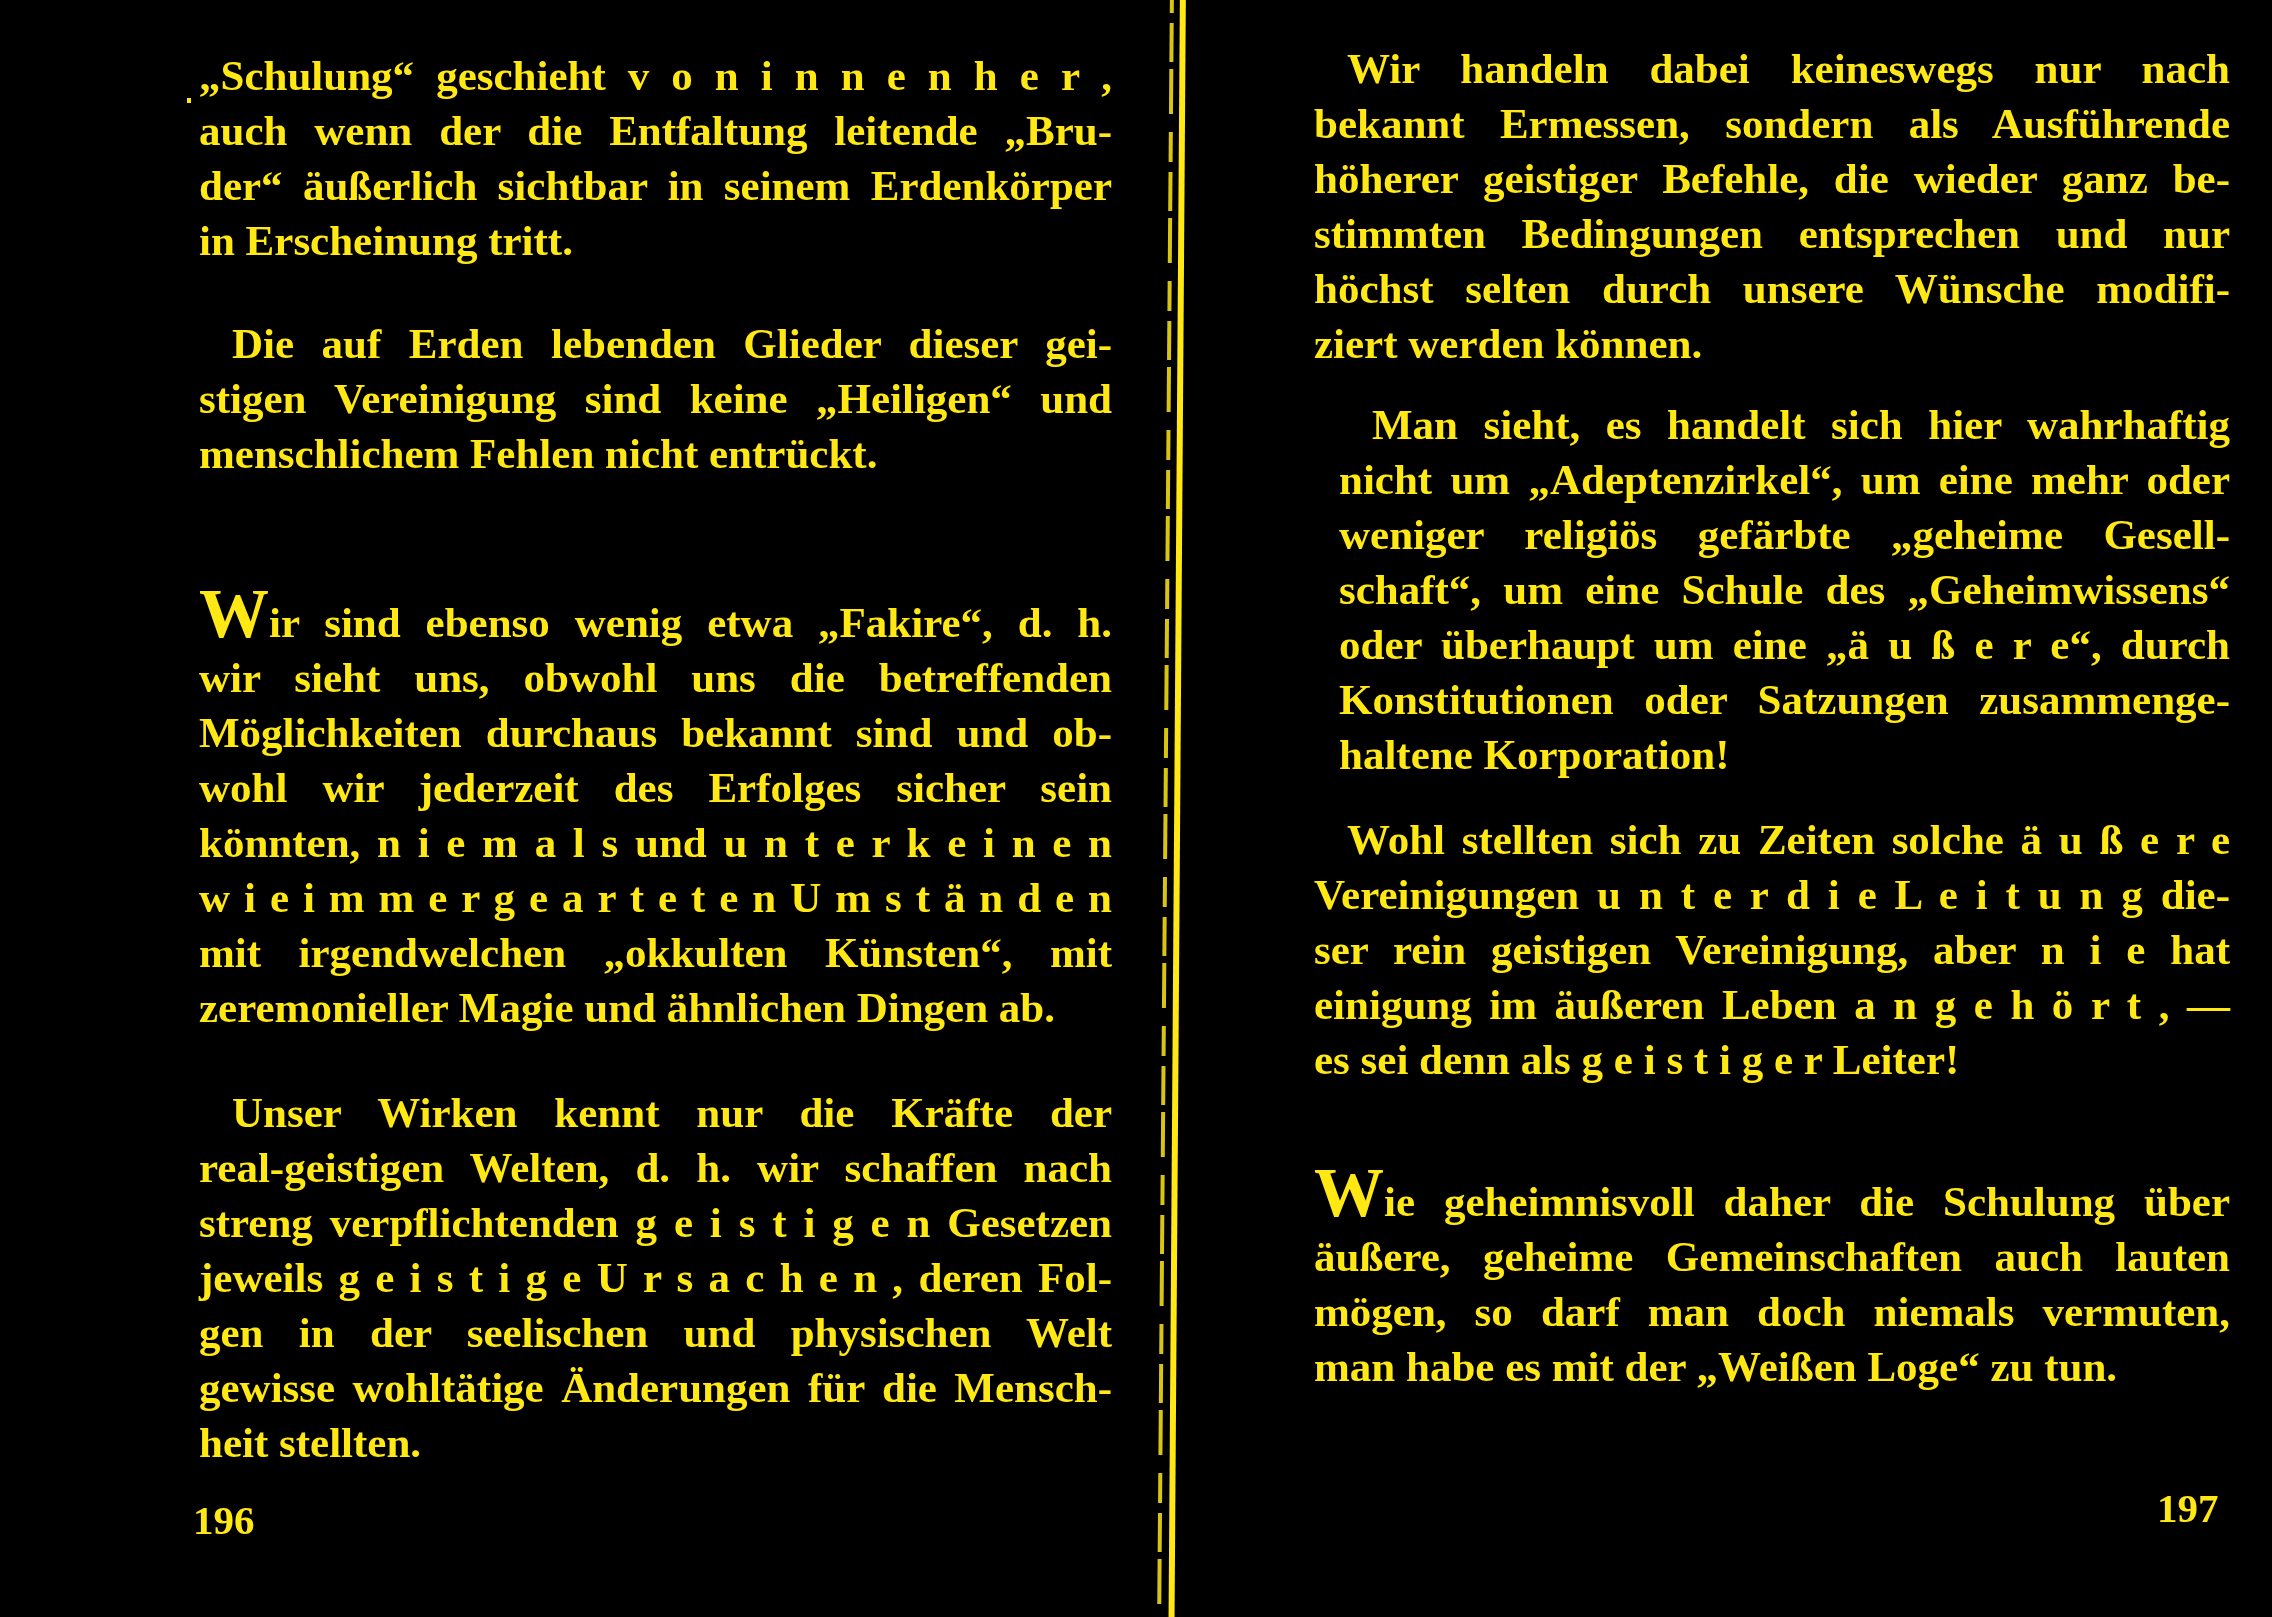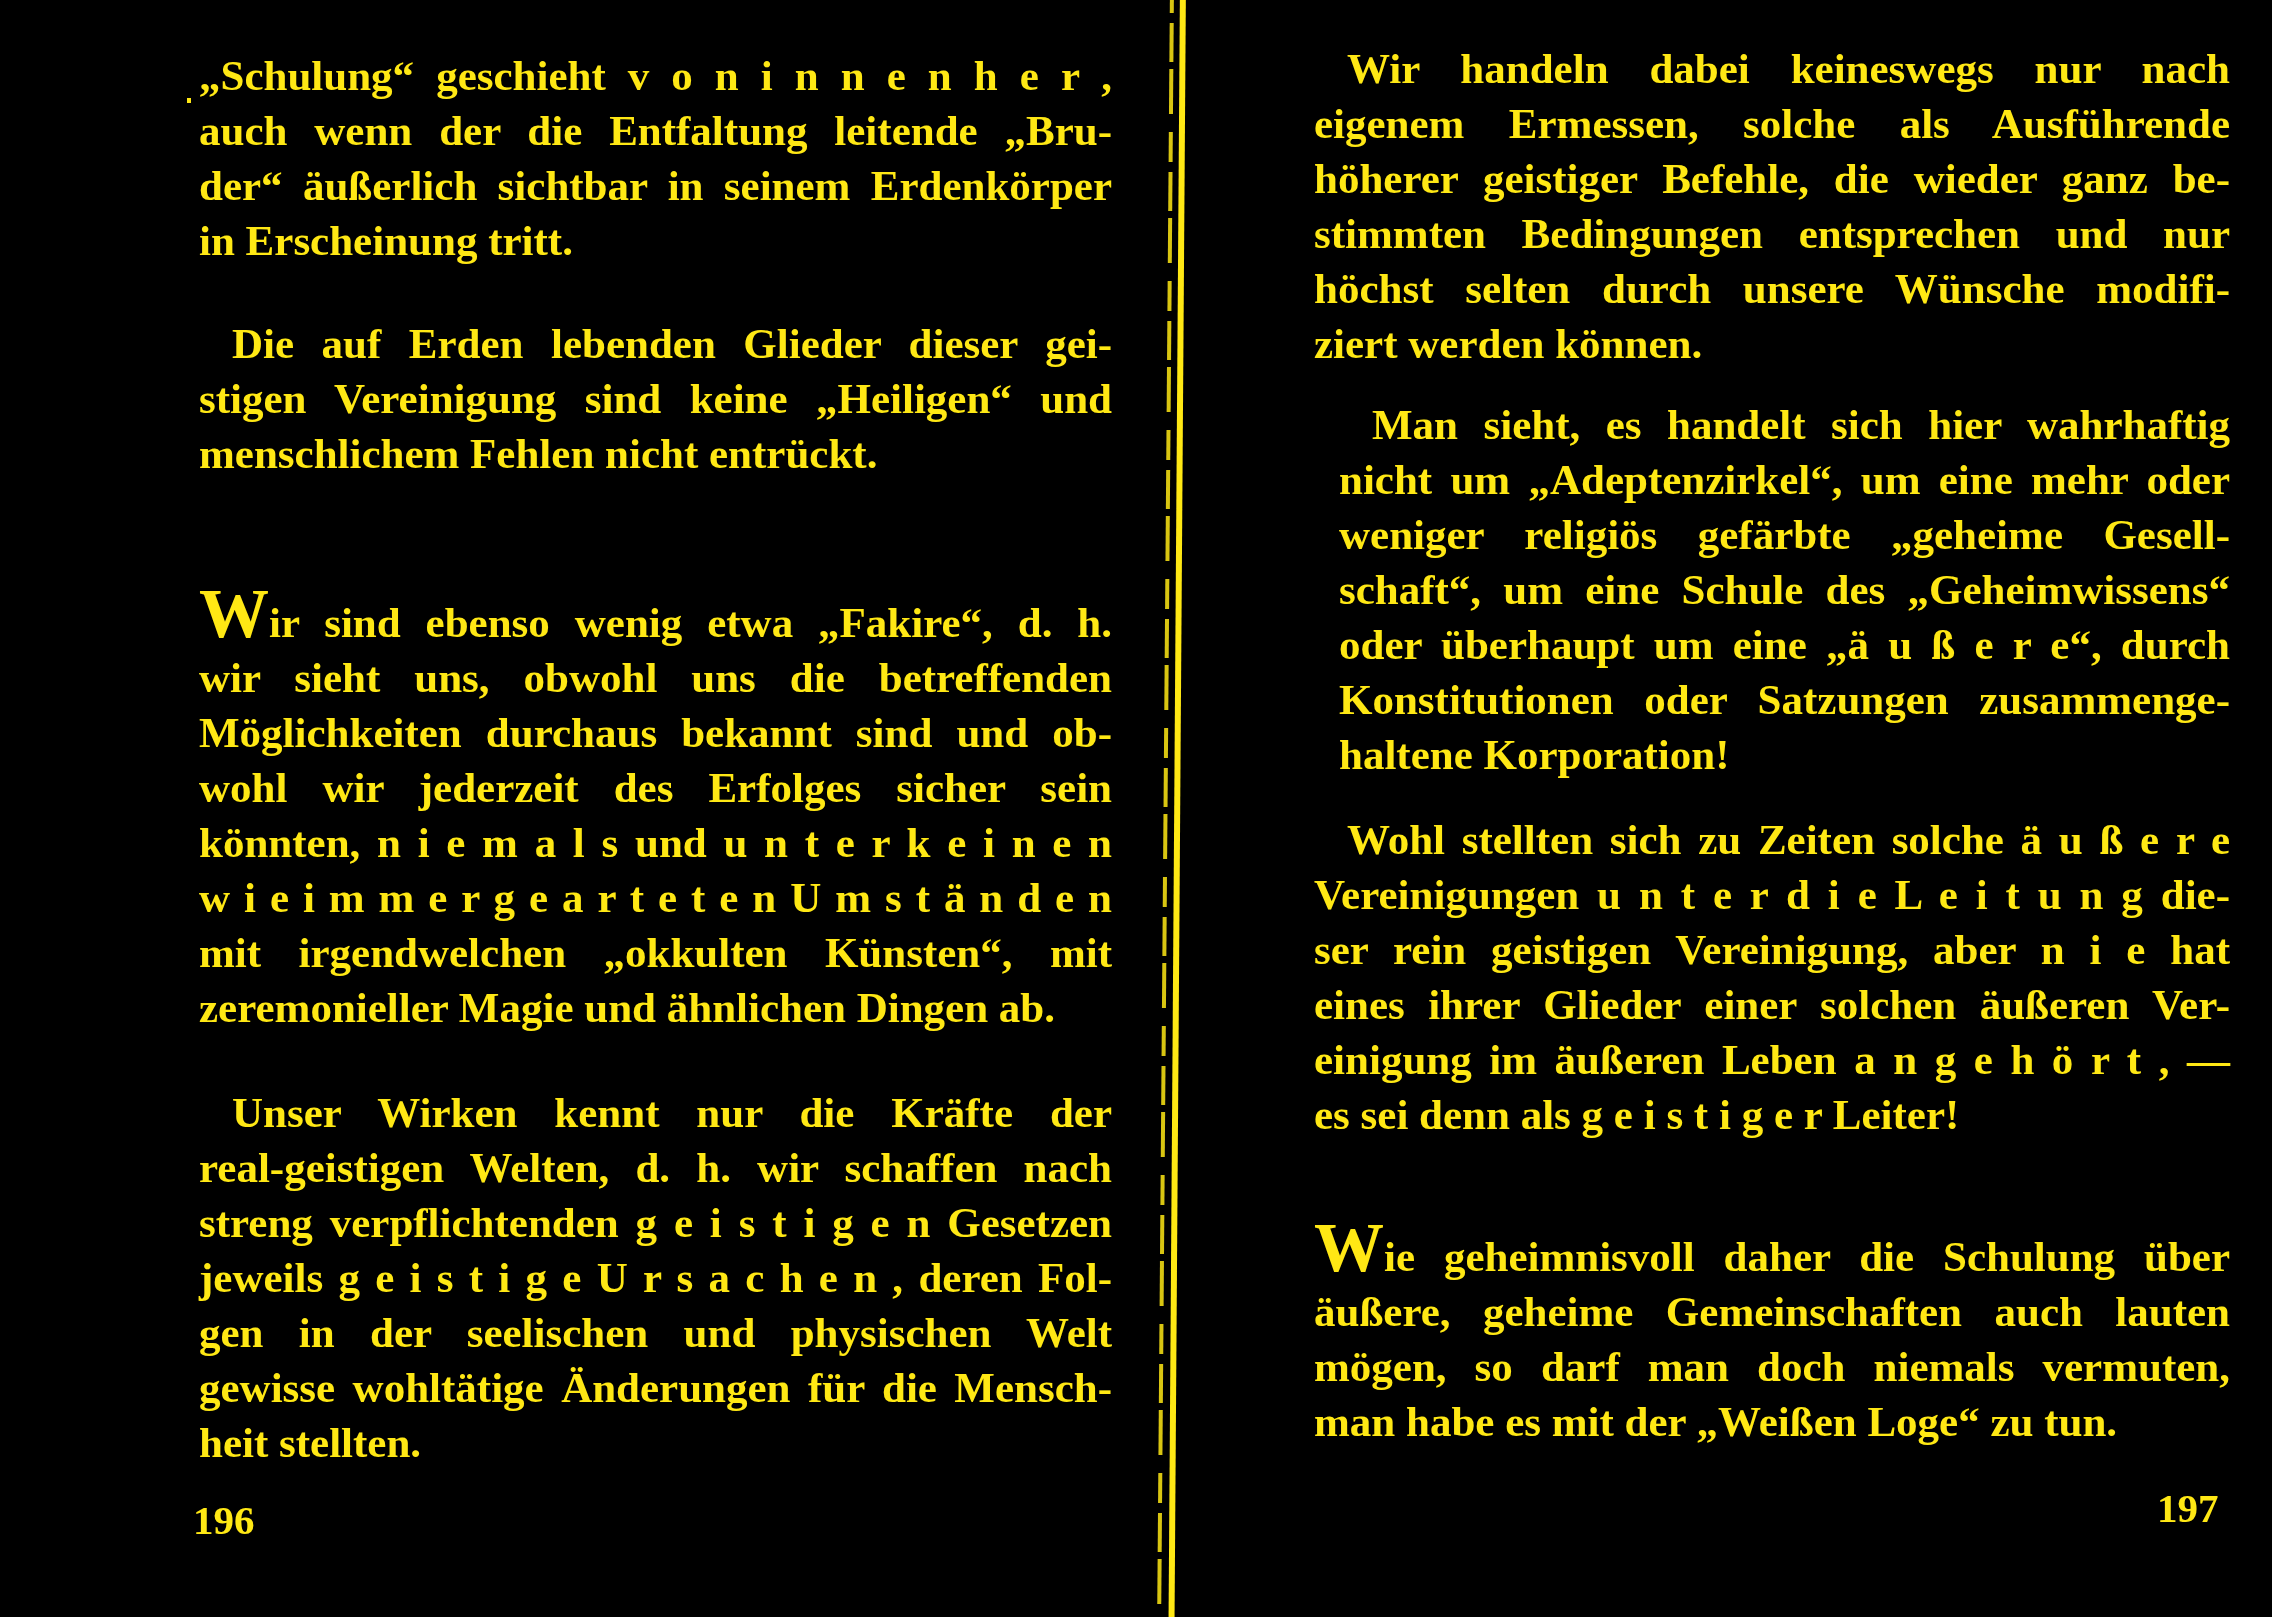--- a/index.html
+++ b/index.html
@@ -112,42 +112,41 @@
     <div class="line">gewisse wohltätige Änderungen für die Mensch-</div>
     <div class="line last">heit stellten.</div>
   </div>
 
 </div>
 
 <div class="page-column" id="right-column">
 
   <div class="para" id="r-p1">
     <div class="line indent">Wir handeln dabei keineswegs nur nach</div>
-    <div class="line">eigenem Ermessen, solche als Ausführende</div>
+    <div class="line">bekannt Ermessen, sondern als Ausführende</div>
     <div class="line">höherer geistiger Befehle, die wieder ganz be-</div>
     <div class="line">stimmten Bedingungen entsprechen und nur</div>
     <div class="line">höchst selten durch unsere Wünsche modifi-</div>
     <div class="line last">ziert werden können.</div>
   </div>
 
   <div class="para" id="r-p2">
     <div class="line indent">Man sieht, es handelt sich hier wahrhaftig</div>
     <div class="line">nicht um „Adeptenzirkel“, um eine mehr oder</div>
     <div class="line">weniger religiös gefärbte „geheime Gesell-</div>
     <div class="line">schaft“, um eine Schule des „Geheimwissens“</div>
     <div class="line">oder überhaupt um eine „ä u ß e r e“, durch</div>
     <div class="line">Konstitutionen oder Satzungen zusammenge-</div>
     <div class="line last">haltene Korporation!</div>
   </div>
 
   <div class="para" id="r-p3">
     <div class="line indent">Wohl stellten sich zu Zeiten solche ä u ß e r e</div>
     <div class="line">Vereinigungen u n t e r  d i e  L e i t u n g  die-</div>
     <div class="line">ser rein geistigen Vereinigung, aber n i e hat</div>
-    <div class="line">eines ihrer Glieder einer solchen äußeren Ver-</div>
     <div class="line">einigung im äußeren Leben a n g e h ö r t , —</div>
     <div class="line last">es sei denn als  g e i s t i g e r  Leiter!</div>
   </div>
 
   <div class="para" id="r-p4">
     <div class="line lead">Wie geheimnisvoll daher die Schulung über</div>
     <div class="line">äußere, geheime Gemeinschaften auch lauten</div>
     <div class="line">mögen, so darf man doch niemals vermuten,</div>
     <div class="line last">man habe es mit der „Weißen Loge“ zu tun.</div>
   </div>

